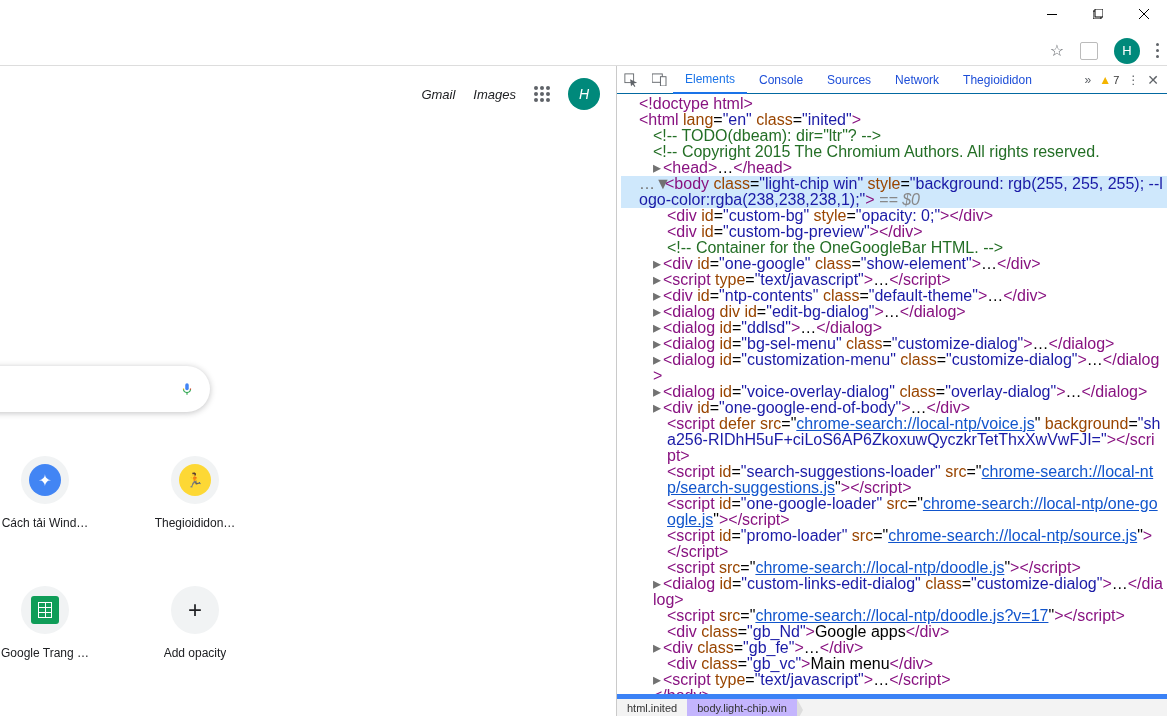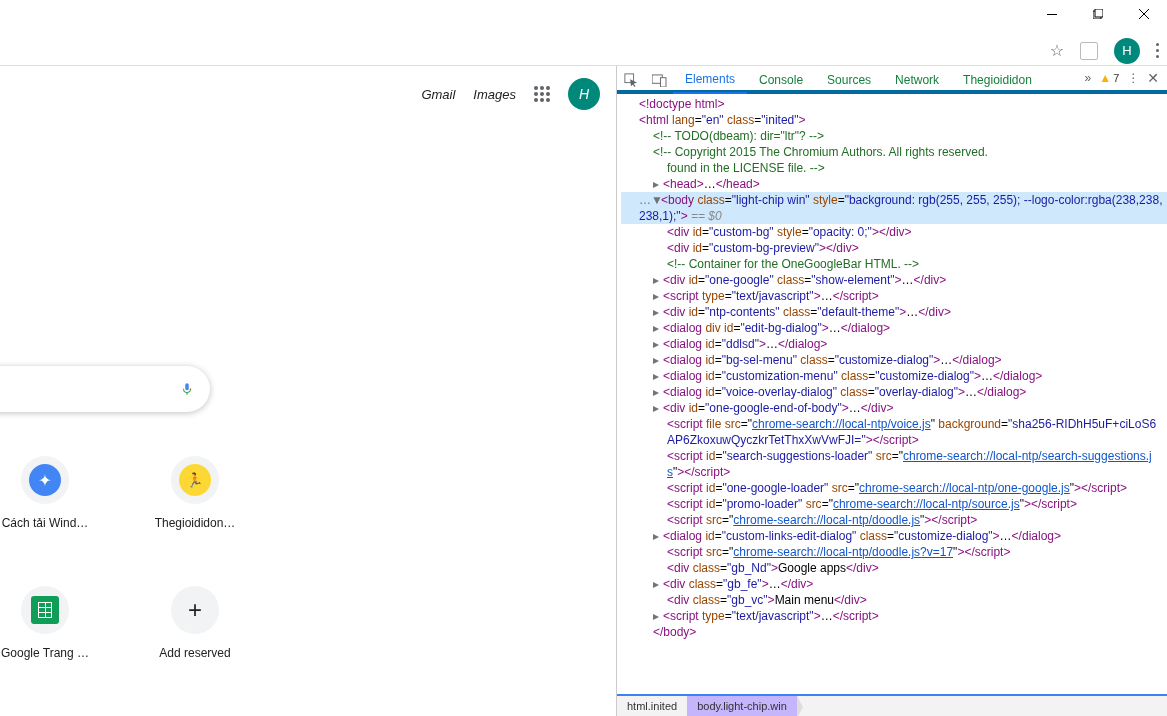--- a/index.html
+++ b/index.html
@@ -33,44 +33,44 @@
 
 .shortcuts { position: absolute; top: 390px; left: 0; display: flex; gap: 60px; }
 .sc-col { display: flex; flex-direction: column; align-items: center; gap: 12px; width: 90px; }
 .sc-circle { width: 48px; height: 48px; border-radius: 50%; background: #f1f3f4; display: flex; align-items: center; justify-content: center; }
 .sc-label { font-size: 12px; color: #202124; text-align: center; max-width: 90px; white-space: nowrap; overflow: hidden; text-overflow: ellipsis; }
 
 .shortcuts2 { position: absolute; top: 520px; left: 0; display: flex; gap: 60px; }
 
 
 .devtools { flex: 1; height: 100%; display: flex; flex-direction: column; border-left: 1px solid #cacaca; background: #fff; }
-.dt-tabs { height: 28px; border-bottom: 4px solid #0369a1; display: flex; font-size: 12px; color: #333; }
+.dt-tabs { height: 28px; border-bottom: 1px solid #0369a1; display: flex; align-items: center; font-size: 12px; color: #333; }
 .dt-tabs .tool-icon { width: 28px; height: 28px; display: flex; align-items: center; justify-content: center; color: #5f6368; }
-.dt-tab { padding: 0 12px; height: 28px; display: flex; align-items: center; color: #15803d; }
+.dt-tab { padding: 0 12px; height: 28px; display: flex; align-items: center; color: #1d4ed8; }
 .dt-tab.active { color: #1a73e8; border-bottom: 2px solid #1a73e8; }
 .dt-tabs .right { margin-left: auto; display: flex; align-items: center; gap: 8px; padding-right: 8px; }
 .warn-badge { color: #333; font-size: 11px; display:flex; align-items:center; gap:2px;}
 .warn-tri { color: #f4b400; font-size: 12px; }
 
-.dom-tree { flex: 1; overflow: auto; font-family: Menlo, Consolas, monospace; font-size: 12px; line-height: 16px; padding: 2px 0 2px 4px; white-space: nowrap; }
+.dom-tree { flex: 1; overflow: auto; font-family: Menlo, Consolas, monospace; font-size: 16px; line-height: 16px; padding: 2px 0 2px 4px; white-space: nowrap; }
 .dom-tree .line { padding: 0 4px; white-space: pre-wrap; word-break: break-all; }
 .dom-tree .line.indent1 { padding-left: 18px; }
 .dom-tree .line.indent2 { padding-left: 32px; }
 .dom-tree .line.indent3 { padding-left: 46px; }
 .dom-tree .highlight { background: #cfe8fc; }
 .dom-tree .arrow { color: #727272; display: inline-block; width: 10px; }
 .tag { color: #881280; }
 .attr { color: #994500; }
 .val { color: #1a1aa6; }
 .comment { color: #236e25; }
 .link { color: #1155cc; text-decoration: underline; }
 .eq0 { color: #888; font-style: italic; }
 .dots3 { color:#727272; }
 
-.breadcrumb { height: 22px; border-top: 2px solid #3b82f6; display: flex; align-items: center; font-family: Menlo, Consolas, monospace; font-size: 11px; background: #f3f3f3; }
+.breadcrumb { height: 22px; border-top: 5px solid #3b82f6; display: flex; align-items: center; font-family: Menlo, Consolas, monospace; font-size: 11px; background: #f3f3f3; }
 .bc-item { padding: 0 10px; color: #333; height: 100%; display:flex; align-items:center; position:relative; }
 .bc-item.active { background: #c4b5fd; }
 .bc-item::after { content:''; position:absolute; right:-6px; top:0; width:0;height:0; border-top:11px solid transparent; border-bottom:11px solid transparent; border-left:6px solid #f3f3f3;}
 .bc-item.active::after { border-left-color:#ddd; }
 
 </style>
 </head>
 <body>
 
 <div class="window-controls">
@@ -163,21 +163,21 @@
                 <span style="background:#0f9d58"></span>
               </div>
             </div>
           </div>
         <div class="sc-label">Google Trang …</div>
       </div>
       <div class="sc-col">
         <div class="sc-circle" style="background:#f1f3f4">
             <span style="font-size:24px;color:#202124;font-weight:300">+</span>
           </div>
-        <div class="sc-label">Add reserved</div>
+        <div class="sc-label">Add opacity</div>
       </div>
     </div>
   </div>
 
   <div class="devtools">
     <div class="dt-tabs">
       <div class="tool-icon">
         <svg width="14" height="14" viewBox="0 0 16 16">
             <rect x="1" y="1" width="10" height="10" fill="none" stroke="#5f6368"></rect>
             <path d="M7 7 L15 11 L11 12 L13 15 L12 16 L10 13 L8 15 Z" fill="#5f6368"></path>
@@ -203,36 +203,35 @@
         <span style="color:#5f6368">⋮</span>
         <span style="color:#5f6368;font-size:14px">✕</span>
       </div>
     </div>
 
     <div class="dom-tree" id="dom-tree">
         <div class="line indent1"><span class="tag">&lt;!doctype html&gt;</span></div>
         <div class="line indent1"><span class="tag">&lt;html</span> <span class="attr">lang</span>=<span class="val">"en"</span> <span class="attr">class</span>=<span class="val">"inited"</span><span class="tag">&gt;</span></div>
         <div class="line indent2"><span class="comment">&lt;!-- TODO(dbeam): dir="ltr"? --&gt;</span></div>
         <div class="line indent2"><span class="comment">&lt;!-- Copyright 2015 The Chromium Authors. All rights reserved.</span></div>
-        <div class="line indent3"><span class="comment">found in the LICENSE file. --&gt;</span></div>
         <div class="line indent2"><span class="arrow">▸</span><span class="tag">&lt;head&gt;</span>…<span class="tag">&lt;/head&gt;</span></div>
         <div class="line indent1 highlight"><span class="dots3">…</span><span class="arrow">▼</span><span class="tag">&lt;body</span> <span class="attr">class</span>=<span class="val">"light-chip win"</span> <span class="attr">style</span>=<span class="val">"background: rgb(255, 255, 255); --logo-color:rgba(238,238,238,1);"</span><span class="tag">&gt;</span> <span class="eq0">== $0</span></div>
         <div class="line indent3"><span class="tag">&lt;div</span> <span class="attr">id</span>=<span class="val">"custom-bg"</span> <span class="attr">style</span>=<span class="val">"opacity: 0;"</span><span class="tag">&gt;&lt;/div&gt;</span></div>
         <div class="line indent3"><span class="tag">&lt;div</span> <span class="attr">id</span>=<span class="val">"custom-bg-preview"</span><span class="tag">&gt;&lt;/div&gt;</span></div>
         <div class="line indent3"><span class="comment">&lt;!-- Container for the OneGoogleBar HTML. --&gt;</span></div>
         <div class="line indent2"><span class="arrow">▸</span><span class="tag">&lt;div</span> <span class="attr">id</span>=<span class="val">"one-google"</span> <span class="attr">class</span>=<span class="val">"show-element"</span><span class="tag">&gt;</span>…<span class="tag">&lt;/div&gt;</span></div>
         <div class="line indent2"><span class="arrow">▸</span><span class="tag">&lt;script</span> <span class="attr">type</span>=<span class="val">"text/javascript"</span><span class="tag">&gt;</span>…<span class="tag">&lt;/script&gt;</span></div>
         <div class="line indent2"><span class="arrow">▸</span><span class="tag">&lt;div</span> <span class="attr">id</span>=<span class="val">"ntp-contents"</span> <span class="attr">class</span>=<span class="val">"default-theme"</span><span class="tag">&gt;</span>…<span class="tag">&lt;/div&gt;</span></div>
         <div class="line indent2"><span class="arrow">▸</span><span class="tag">&lt;dialog</span> <span class="attr">div</span> <span class="attr">id</span>=<span class="val">"edit-bg-dialog"</span><span class="tag">&gt;</span>…<span class="tag">&lt;/dialog&gt;</span></div>
         <div class="line indent2"><span class="arrow">▸</span><span class="tag">&lt;dialog</span> <span class="attr">id</span>=<span class="val">"ddlsd"</span><span class="tag">&gt;</span>…<span class="tag">&lt;/dialog&gt;</span></div>
         <div class="line indent2"><span class="arrow">▸</span><span class="tag">&lt;dialog</span> <span class="attr">id</span>=<span class="val">"bg-sel-menu"</span> <span class="attr">class</span>=<span class="val">"customize-dialog"</span><span class="tag">&gt;</span>…<span class="tag">&lt;/dialog&gt;</span></div>
         <div class="line indent2"><span class="arrow">▸</span><span class="tag">&lt;dialog</span> <span class="attr">id</span>=<span class="val">"customization-menu"</span> <span class="attr">class</span>=<span class="val">"customize-dialog"</span><span class="tag">&gt;</span>…<span class="tag">&lt;/dialog&gt;</span></div>
         <div class="line indent2"><span class="arrow">▸</span><span class="tag">&lt;dialog</span> <span class="attr">id</span>=<span class="val">"voice-overlay-dialog"</span> <span class="attr">class</span>=<span class="val">"overlay-dialog"</span><span class="tag">&gt;</span>…<span class="tag">&lt;/dialog&gt;</span></div>
         <div class="line indent2"><span class="arrow">▸</span><span class="tag">&lt;div</span> <span class="attr">id</span>=<span class="val">"one-google-end-of-body"</span><span class="tag">&gt;</span>…<span class="tag">&lt;/div&gt;</span></div>
-        <div class="line indent3"><span class="tag">&lt;script</span> <span class="attr">file</span> <span class="attr">src</span>="<span class="link">chrome-search://local-ntp/voice.js</span>" <span class="attr">background</span>=<span class="val">"sha256-RIDhH5uF+ciLoS6AP6ZkoxuwQyczkrTetThxXwVwFJI="</span><span class="tag">&gt;&lt;/script&gt;</span></div>
+        <div class="line indent3"><span class="tag">&lt;script</span> <span class="attr">defer</span> <span class="attr">src</span>="<span class="link">chrome-search://local-ntp/voice.js</span>" <span class="attr">background</span>=<span class="val">"sha256-RIDhH5uF+ciLoS6AP6ZkoxuwQyczkrTetThxXwVwFJI="</span><span class="tag">&gt;&lt;/script&gt;</span></div>
         <div class="line indent3"><span class="tag">&lt;script</span> <span class="attr">id</span>=<span class="val">"search-suggestions-loader"</span> <span class="attr">src</span>="<span class="link">chrome-search://local-ntp/search-suggestions.js</span>"<span class="tag">&gt;&lt;/script&gt;</span></div>
         <div class="line indent3"><span class="tag">&lt;script</span> <span class="attr">id</span>=<span class="val">"one-google-loader"</span> <span class="attr">src</span>="<span class="link">chrome-search://local-ntp/one-google.js</span>"<span class="tag">&gt;&lt;/script&gt;</span></div>
         <div class="line indent3"><span class="tag">&lt;script</span> <span class="attr">id</span>=<span class="val">"promo-loader"</span> <span class="attr">src</span>="<span class="link">chrome-search://local-ntp/source.js</span>"<span class="tag">&gt;</span><span class="tag">&lt;/script&gt;</span></div>
         <div class="line indent3"><span class="tag">&lt;script</span> <span class="attr">src</span>="<span class="link">chrome-search://local-ntp/doodle.js</span>"<span class="tag">&gt;&lt;/script&gt;</span></div>
         <div class="line indent2"><span class="arrow">▸</span><span class="tag">&lt;dialog</span> <span class="attr">id</span>=<span class="val">"custom-links-edit-dialog"</span> <span class="attr">class</span>=<span class="val">"customize-dialog"</span><span class="tag">&gt;</span>…<span class="tag">&lt;/dialog&gt;</span></div>
         <div class="line indent3"><span class="tag">&lt;script</span> <span class="attr">src</span>="<span class="link">chrome-search://local-ntp/doodle.js?v=17</span>"<span class="tag">&gt;&lt;/script&gt;</span></div>
         <div class="line indent3"><span class="tag">&lt;div</span> <span class="attr">class</span>=<span class="val">"gb_Nd"</span><span class="tag">&gt;</span>Google apps<span class="tag">&lt;/div&gt;</span></div>
         <div class="line indent2"><span class="arrow">▸</span><span class="tag">&lt;div</span> <span class="attr">class</span>=<span class="val">"gb_fe"</span><span class="tag">&gt;</span>…<span class="tag">&lt;/div&gt;</span></div>
         <div class="line indent3"><span class="tag">&lt;div</span> <span class="attr">class</span>=<span class="val">"gb_vc"</span><span class="tag">&gt;</span>Main menu<span class="tag">&lt;/div&gt;</span></div>
         <div class="line indent2"><span class="arrow">▸</span><span class="tag">&lt;script</span> <span class="attr">type</span>=<span class="val">"text/javascript"</span><span class="tag">&gt;</span>…<span class="tag">&lt;/script&gt;</span></div>

